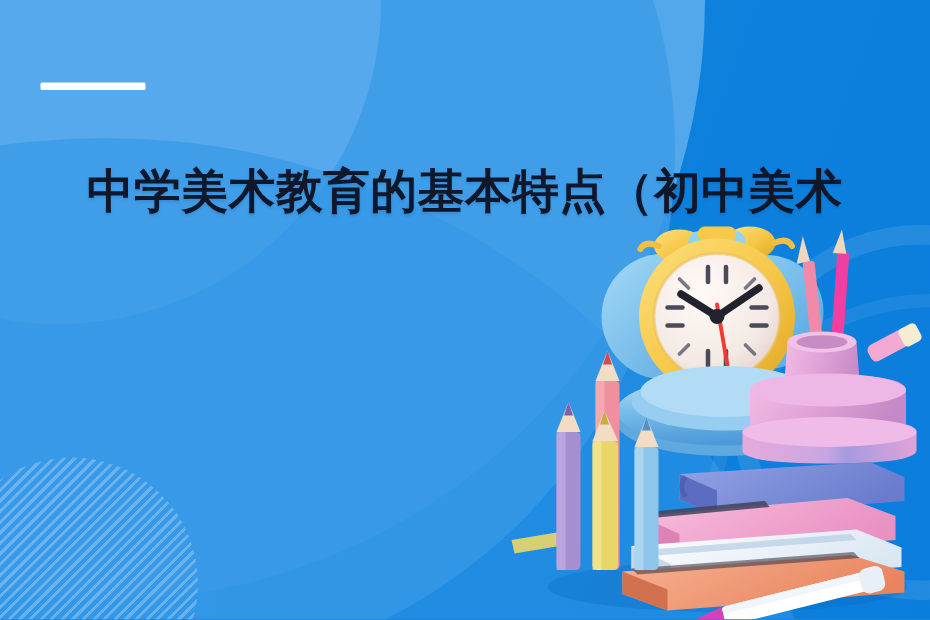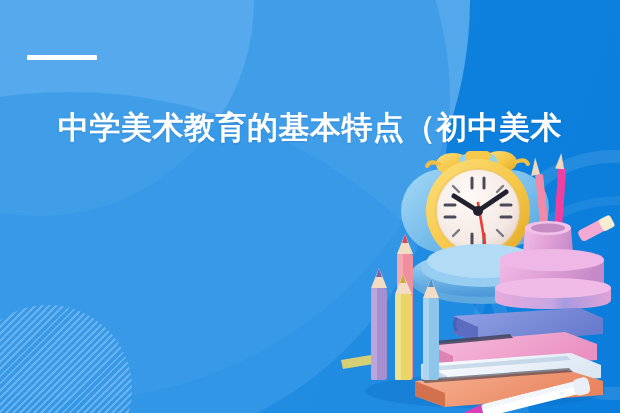--- a/index.html
+++ b/index.html
@@ -84,21 +84,21 @@
   
   .rule{
     position:absolute;left:27px;top:55px;
     width:70px;height:5px;border-radius:1px;
     background:#ffffff;
   }
   .headline{
     position:absolute;
     left:58px;top:107px;
     width:545px;
-    color:#ffffff;
+    color:#0f172a;
     font-size:31px;
     line-height:42px;
     font-weight:bold;
     letter-spacing:.5px;
     white-space:nowrap;
     text-shadow:0 1px 2px rgba(0,60,120,.18);
   }
 
   
   .art{position:absolute;left:335px;top:148px;width:285px;height:265px;}

